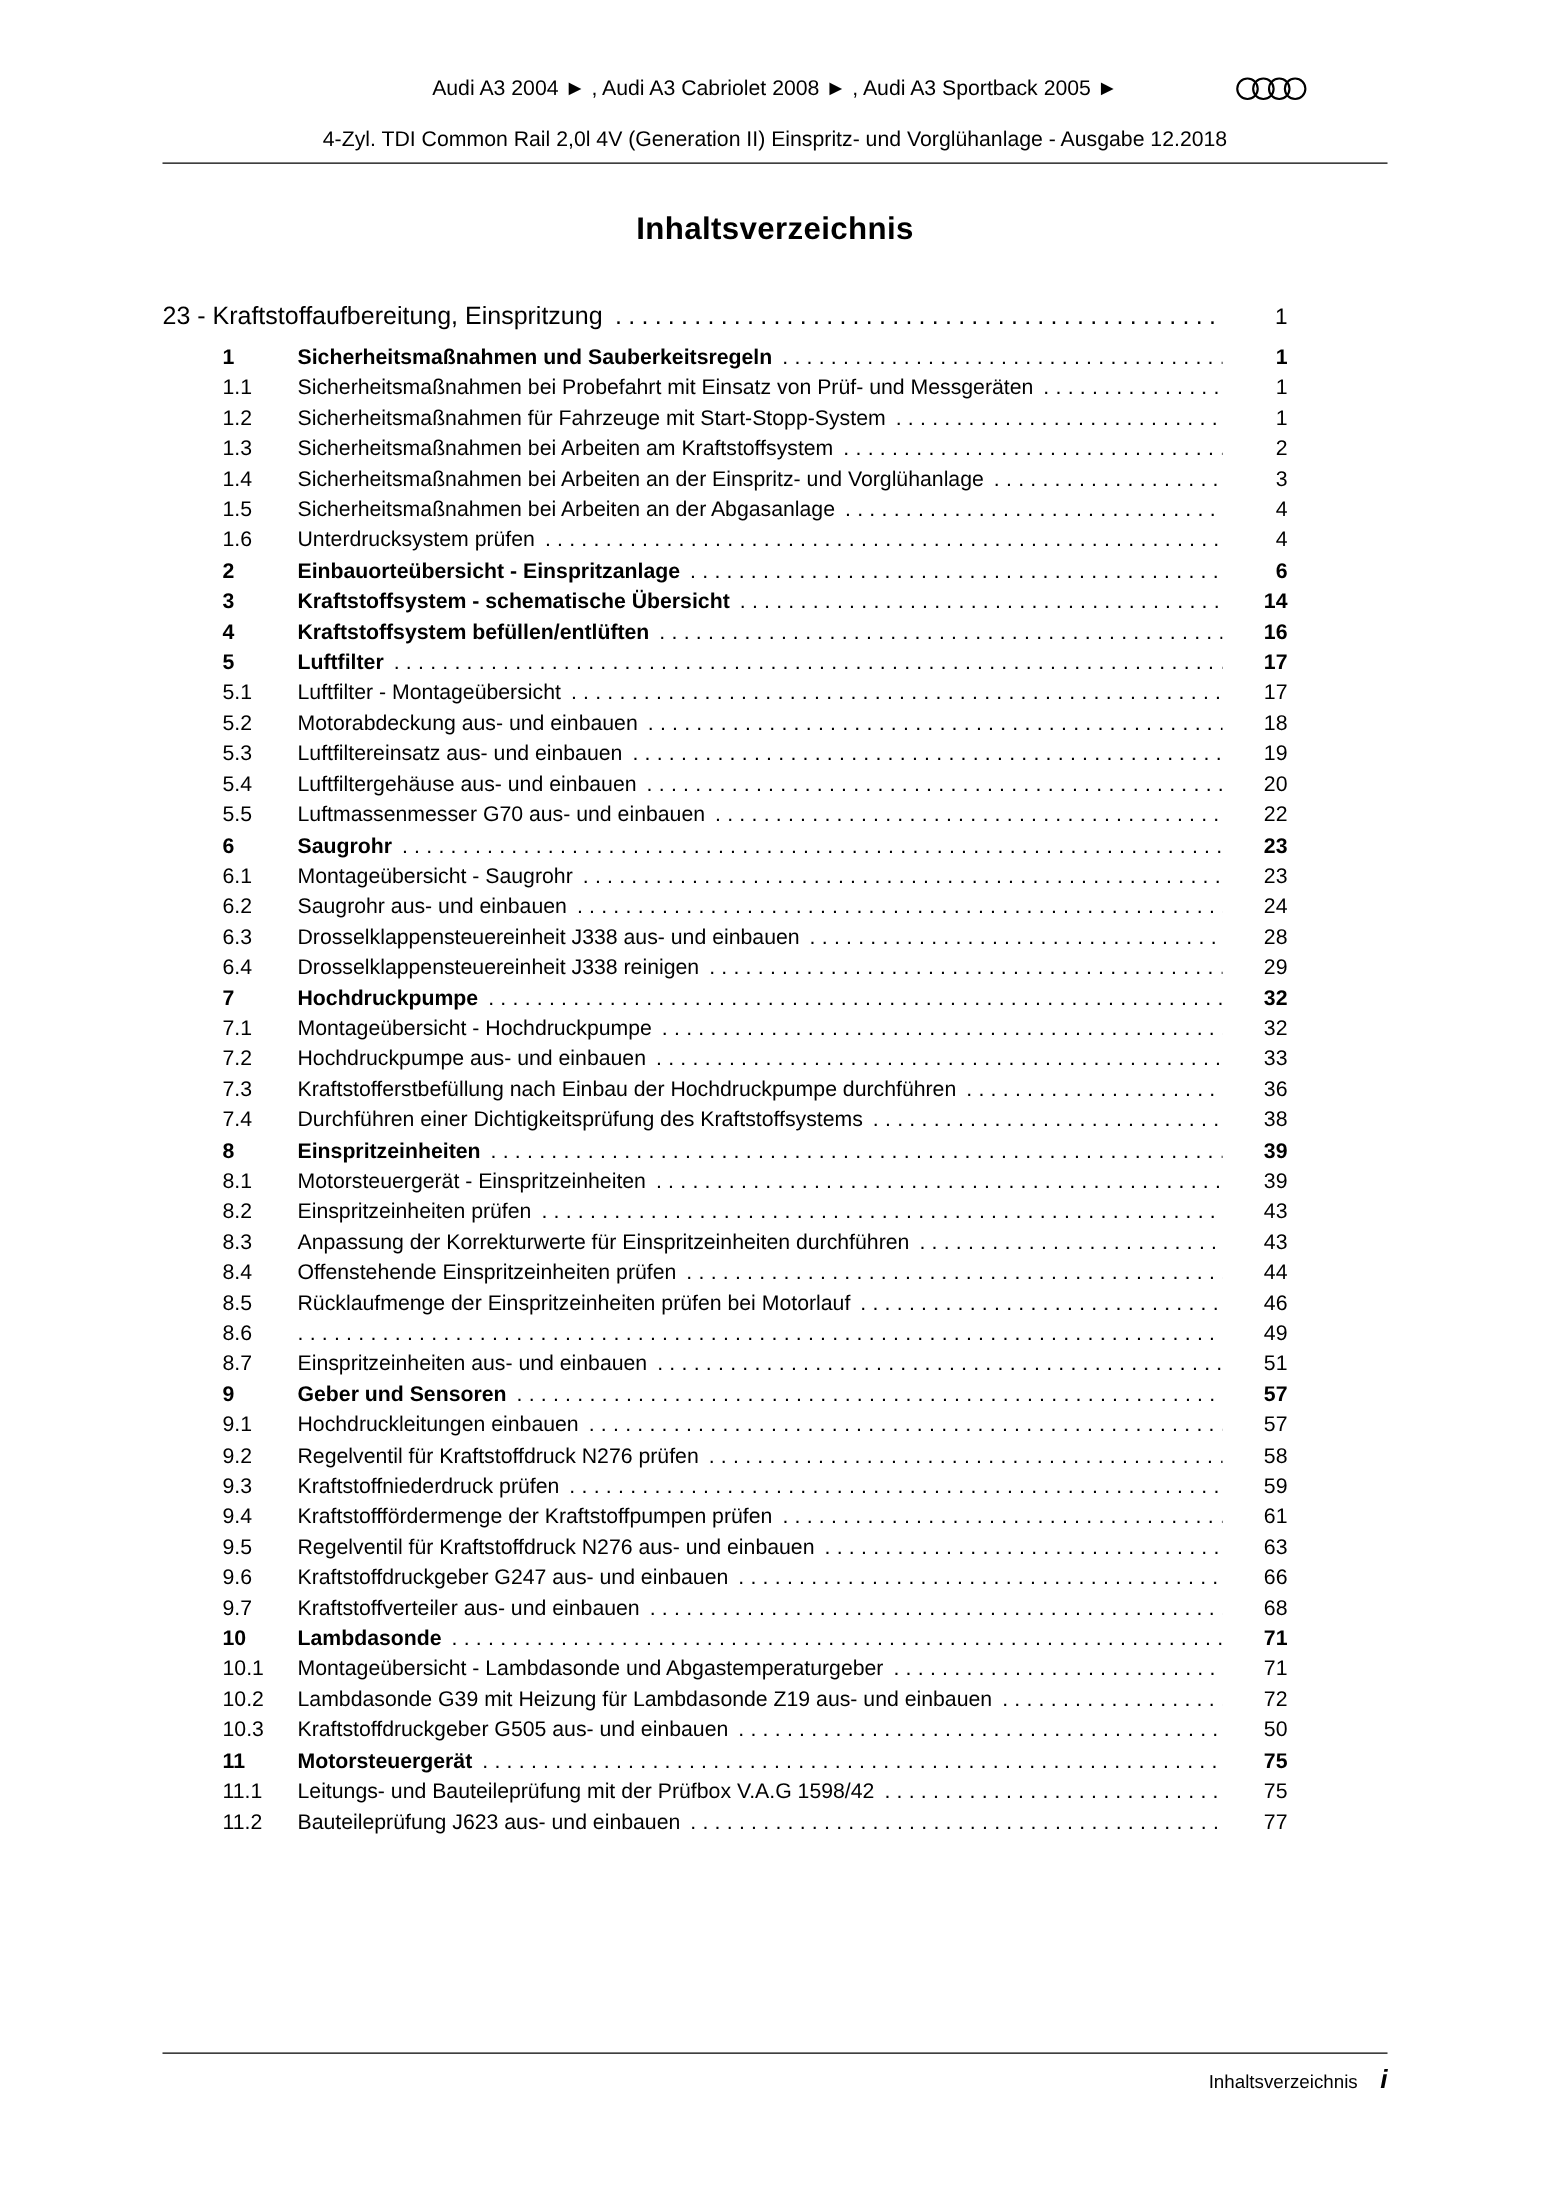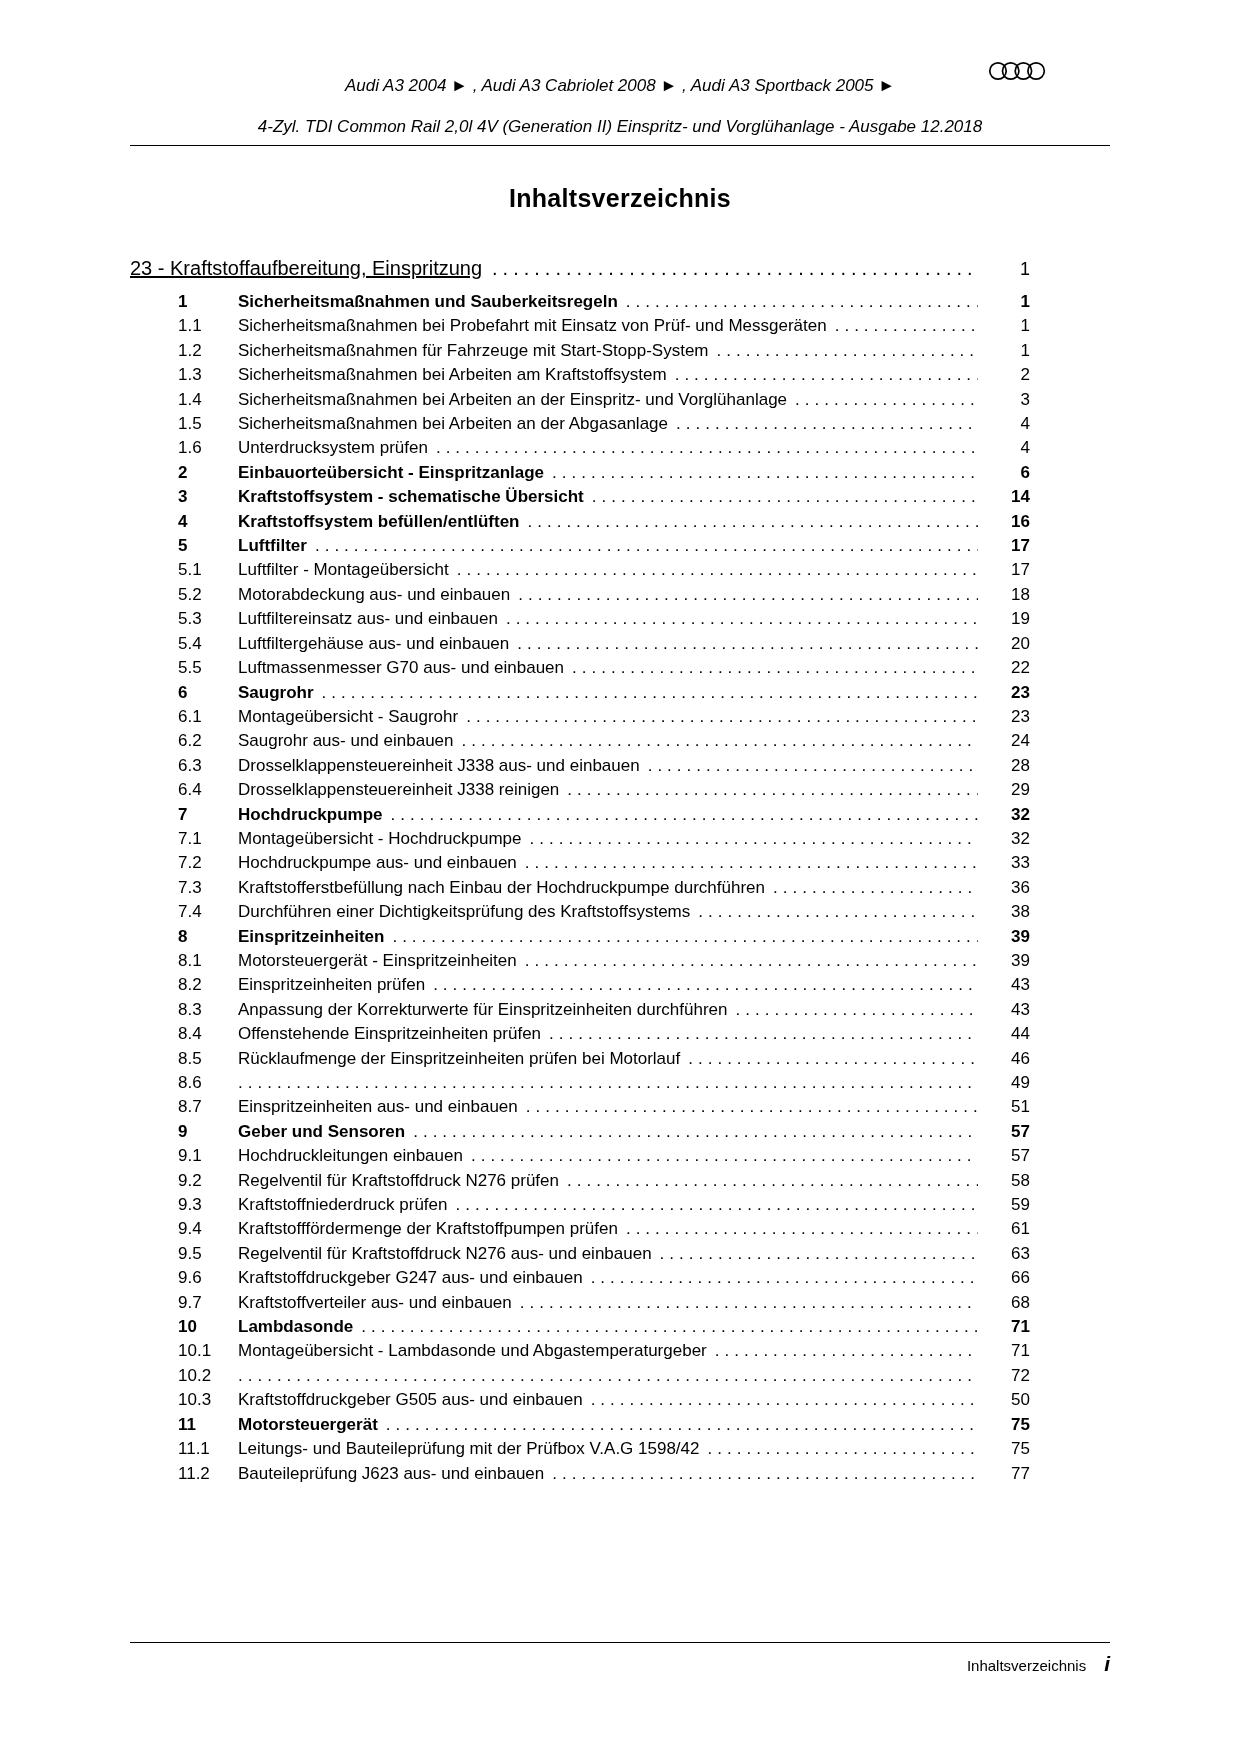--- a/index.html
+++ b/index.html
@@ -7,35 +7,35 @@
   body {
     width: 1240px; height: 1754px;
     font-family: "Liberation Sans", sans-serif;
     color: #000;
     position: relative;
   }
   .page { position: relative; width: 1240px; height: 1754px; overflow: hidden; }
   .content { position: absolute; left: 130px; top: 0; width: 980px; }
 
   
-  .header { position: relative; padding-top: 75px; text-align: center; font-style: italic; }
+  .header { position: relative; padding-top: 60px; text-align: center; }
   .header-line1 { font-size: 17px; line-height: 22px; }
   .header-line2 { font-size: 17px; line-height: 22px; margin-top: 19px; }
   .logo { position: absolute; right: 64px; top: 60px; }
   .rule { border: none; border-top: 1.6px solid #000; margin-top: 7px; width: 100%; }
 
   
   .doc-title { margin-top: 38px; text-align: center; font-size: 25px; font-weight: bold; letter-spacing: 0.3px; }
 
   
   .toc { margin-top: 40px; padding-right: 80px; }
   .toc-row { display: flex; align-items: baseline; white-space: nowrap; line-height: 24.4px; font-size: 17px; }
   .toc-row.bold .toc-num, .toc-row.bold .toc-title, .toc-row.bold .toc-page { font-weight: bold; }
   .toc-chapter { font-size: 20px; line-height: 30px; margin-bottom: 6px; }
-  .toc-chapter .toc-title { padding-right: 10px; text-decoration: underline; }
+  .toc-chapter .toc-title { padding-right: 10px; }
   .toc-chapter .toc-page { font-size: 18px; }
   #toc-entries .toc-row { padding-left: 48px; }
   .toc-num { flex: none; width: 60px; }
   .toc-title { flex: none; padding-right: 8px; }
   .toc-dots { flex: 1 1 0; min-width: 0; overflow: hidden; white-space: nowrap; letter-spacing: 5px; font-weight: normal; margin-right: 10px; }
   .toc-page { flex: none; min-width: 42px; text-align: right; }
 
   
   .footer { position: absolute; left: 130px; top: 1642px; width: 980px; }
   .footer-row { display: flex; justify-content: flex-end; align-items: baseline; padding-top: 9px; }
@@ -373,20 +373,21 @@
 
   <div class="toc-row">
     <span class="toc-num">10.1</span>
     <span class="toc-title">Montageübersicht - Lambdasonde und Abgastemperaturgeber</span>
     <span class="toc-dots">................................................................................................................................................................................................................................................</span>
     <span class="toc-page">71</span>
   </div>
 
   <div class="toc-row">
     <span class="toc-num">10.2</span>
+    <span class="toc-title">Lambdasonde G39 mit Heizung für Lambdasonde Z19 aus- und einbauen</span>
     <span class="toc-dots">................................................................................................................................................................................................................................................</span>
     <span class="toc-page">72</span>
   </div>
 
   <div class="toc-row">
     <span class="toc-num">10.3</span>
     <span class="toc-title">Kraftstoffdruckgeber G505 aus- und einbauen</span>
     <span class="toc-dots">................................................................................................................................................................................................................................................</span>
     <span class="toc-page">50</span>
   </div>

